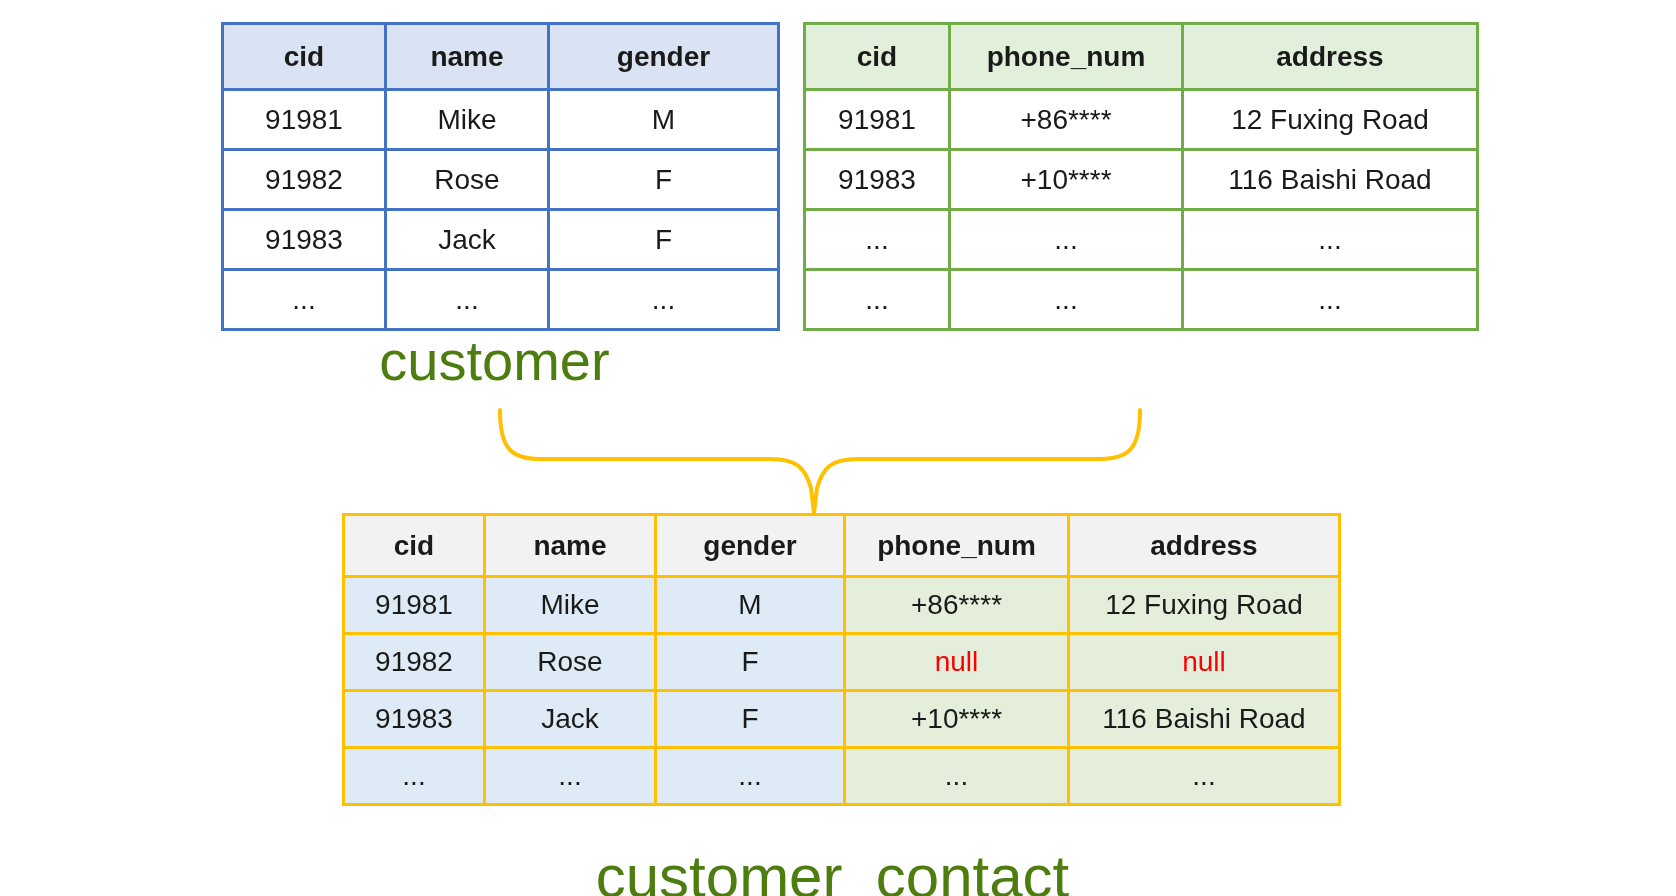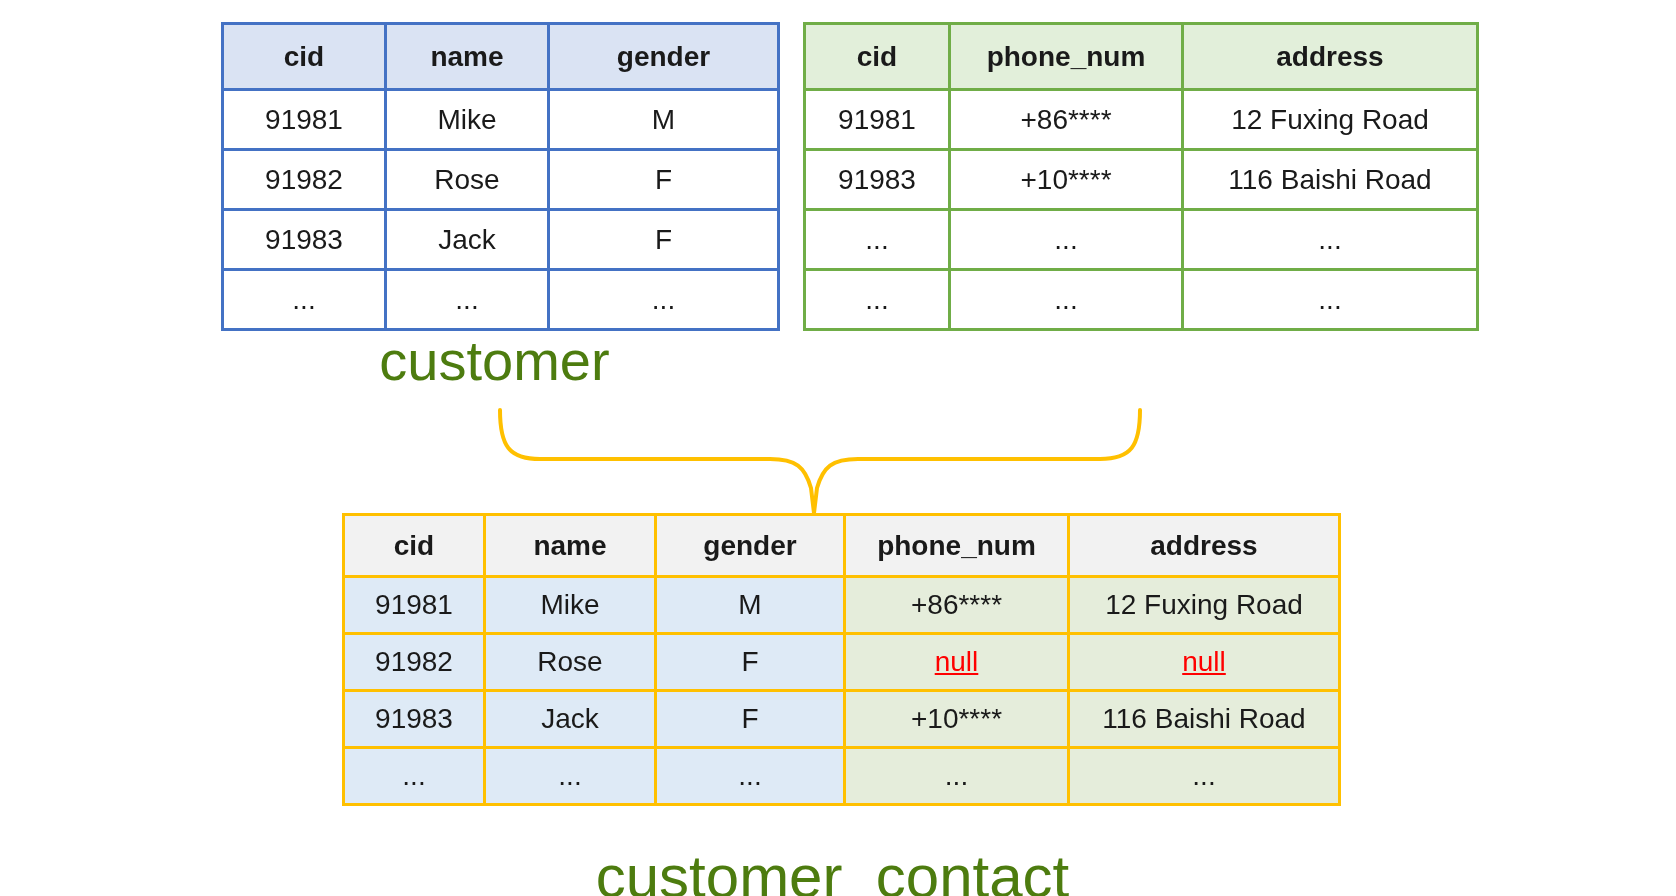--- a/index.html
+++ b/index.html
@@ -40,21 +40,21 @@
   #joined-table td.src-customer { background:var(--joined-blue-cell); }
   #joined-table td.src-contact  { background:var(--joined-green-cell); }
   #joined-table thead tr { height:62px; }
   #joined-table tbody tr { height:57px; }
   #joined-table th:nth-child(1){ width:138px; }
   #joined-table th:nth-child(2){ width:168px; }
   #joined-table th:nth-child(3){ width:186px; }
   #joined-table th:nth-child(4){ width:221px; }
   #joined-table th:nth-child(5){ width:268px; }
 
-  td.null-cell { color:var(--null-color);text-decoration:underline; }
+  td.null-cell { color:var(--null-color); }
 
   .tbl-label { position:absolute; text-align:center; font-size:56px; line-height:1.1; color:#4d7c0f; }
   #customer-label { left:221px; width:547px; top:330px; }
   #contact-label  { left:803px; width:664px; top:330px; }
   #joined-label   { left:342px; width:981px; top:844px; font-size:60px; }
 
   #brace-svg { position:absolute; left:0; top:0; width:1676px; height:896px; pointer-events:none; }
   #brace-svg path { stroke:var(--brace-color); stroke-width:4; fill:none; stroke-linecap:round; stroke-linejoin:round; }
 </style>
 </head>

